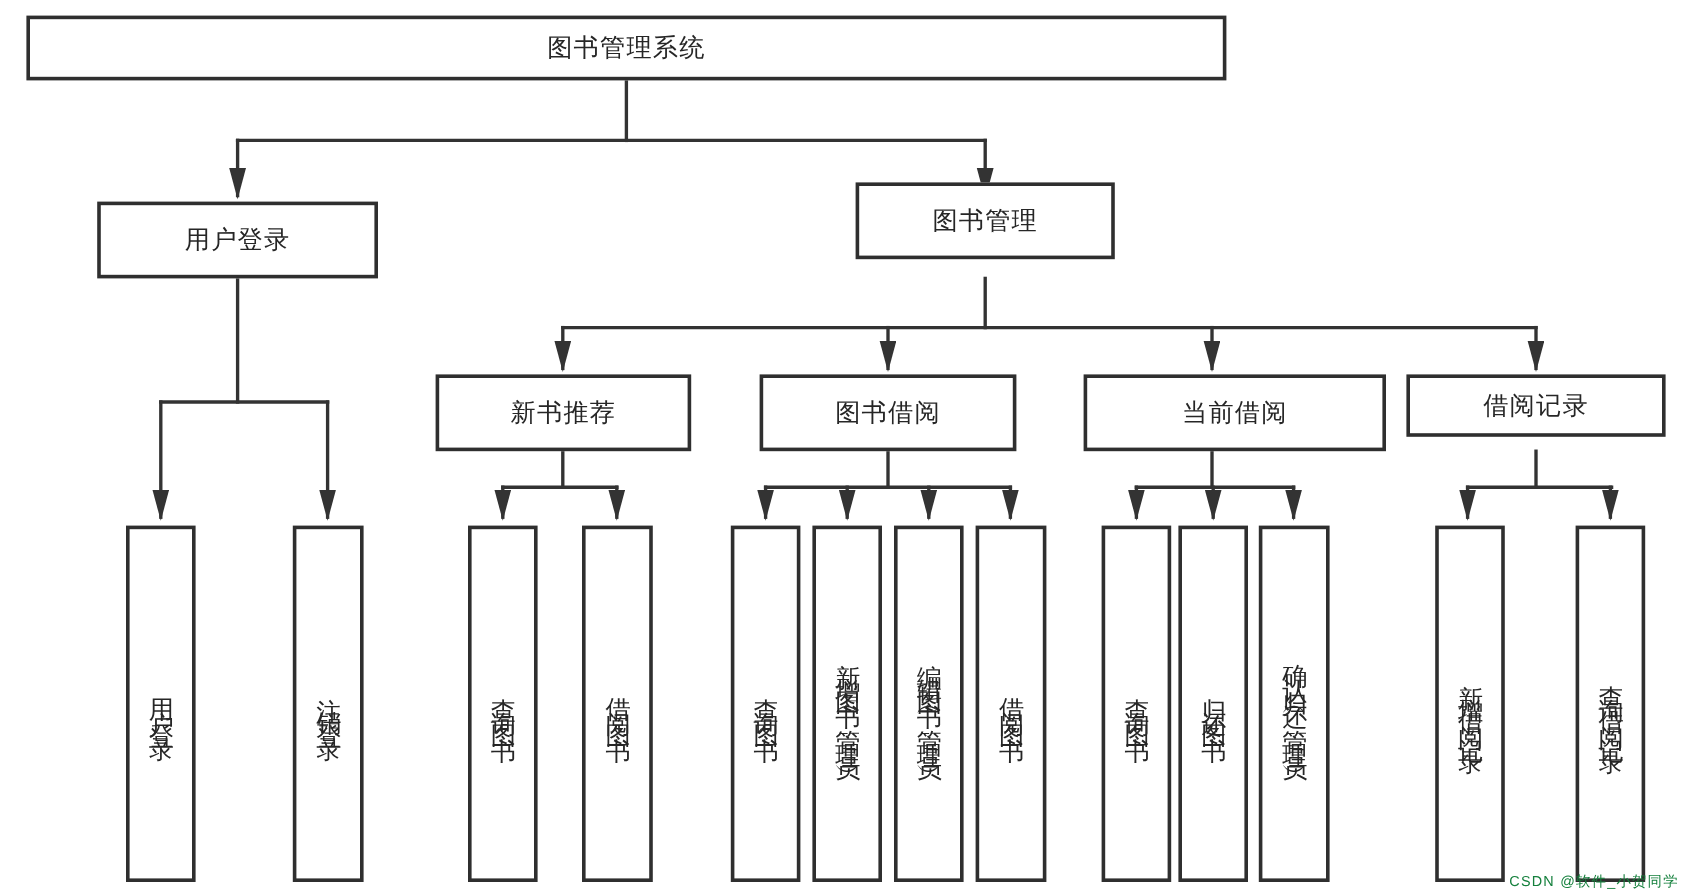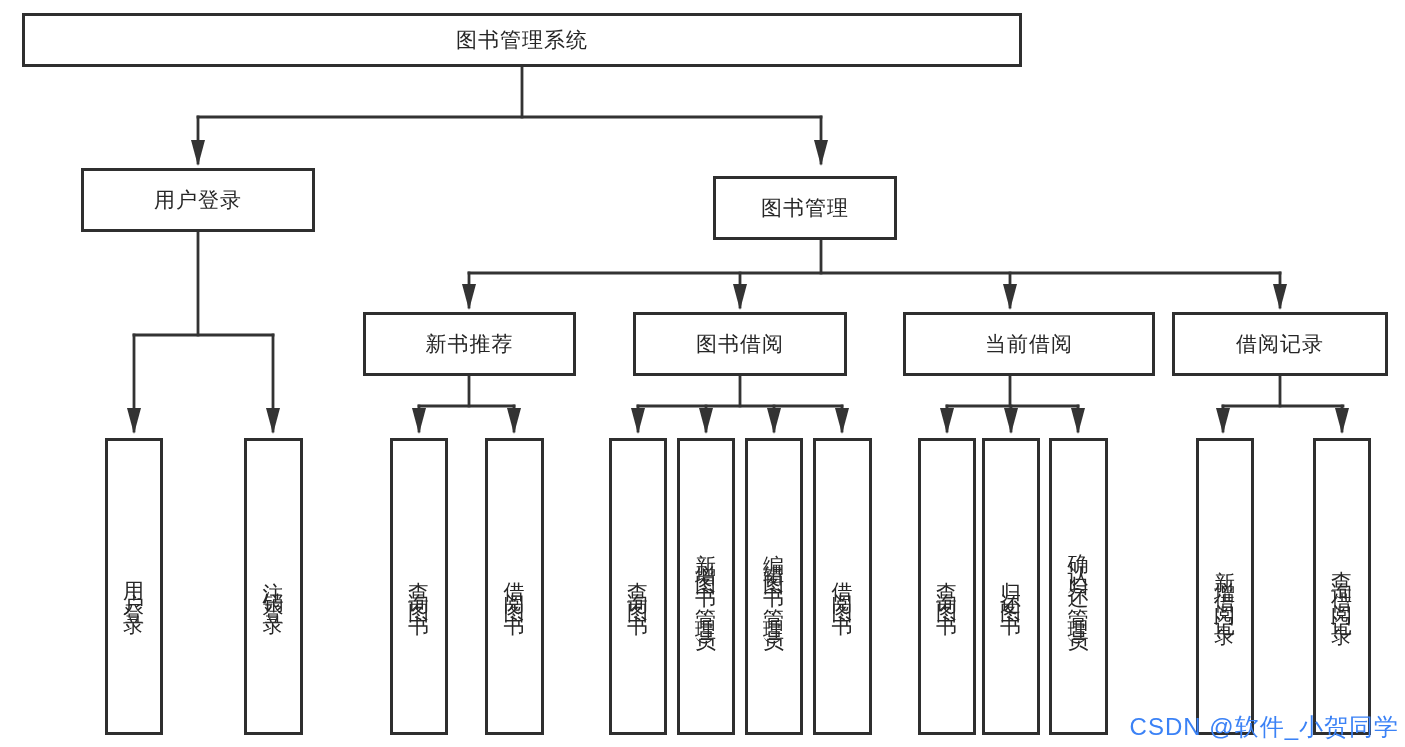--- a/index.html
+++ b/index.html
@@ -45,22 +45,22 @@
     text-orientation: mixed;
     letter-spacing: 11px;
     line-height: 1;
     white-space: nowrap;
   }
   .root-box { left: 22px; top: 13px; width: 1000px; height: 54px; font-size: 21px; }
   .watermark {
     position: absolute;
     right: 6px;
     bottom: 4px;
-    font-size: 24px;
-    color: #3b82f6;
+    font-size: 12px;
+    color: #15803d;
     letter-spacing: 1px;
     white-space: nowrap;
   }
 </style>
 </head>
 <body>
 
 <div class="canvas">
 
   <svg class="connectors" viewBox="0 0 1405 747" xmlns="http://www.w3.org/2000/svg">
@@ -113,34 +113,34 @@
     </g>
   </svg>
 
   <div class="node h root-box">
     <span>图书管理系统</span>
   </div>
 
   <div class="node h" style="left:81px; top:168px; width:234px; height:64px;">
     <span>用户登录</span>
   </div>
-  <div class="node h" style="left:713px; top:176px; width:184px; height:64px;">
+  <div class="node h" style="left:713px; top:152px; width:216px; height:64px;">
     <span>图书管理</span>
   </div>
 
   <div class="node h" style="left:633px; top:312px; width:214px; height:64px;">
     <span>图书借阅</span>
   </div>
   <div class="node h" style="left:363px; top:312px; width:213px; height:64px;">
     <span>新书推荐</span>
   </div>
   <div class="node h" style="left:903px; top:312px; width:252px; height:64px;">
     <span>当前借阅</span>
   </div>
-  <div class="node h" style="left:1172px; top:312px; width:216px; height:64px;">
+  <div class="node h" style="left:1172px; top:312px; width:216px; height:52px;">
     <span>借阅记录</span>
   </div>
 
   <div class="node v" style="left:105px; top:438px; width:58px; height:297px;">
     <span class="vtext">用户登录</span>
   </div>
   <div class="node v" style="left:244px; top:438px; width:59px; height:297px;">
     <span class="vtext">注销登录</span>
   </div>
 

